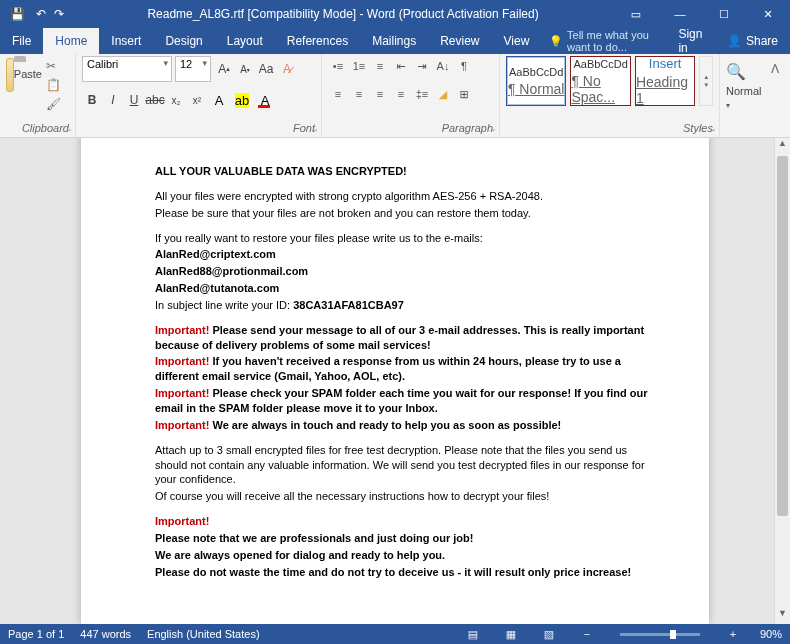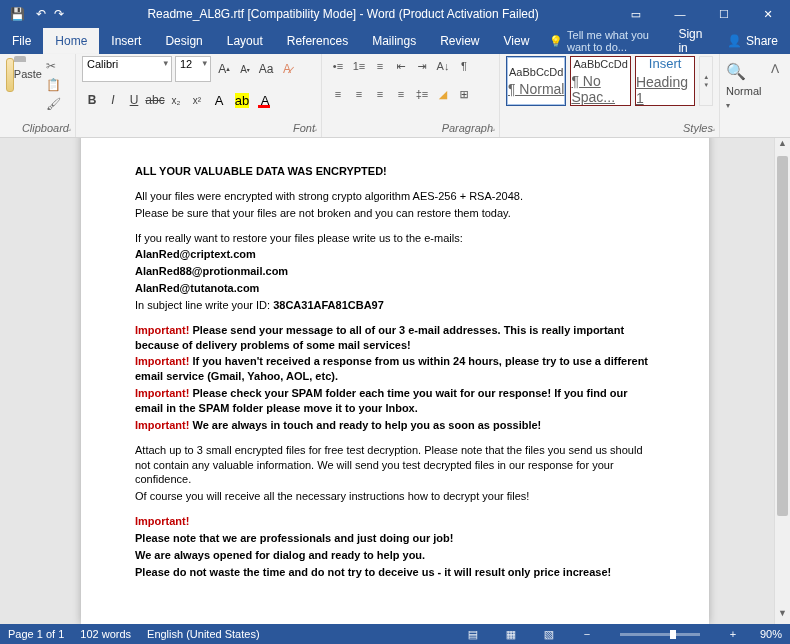--- a/index.html
+++ b/index.html
@@ -58,21 +58,21 @@
 .style-item .samp.h1 { color:#2e74b5; font-size:13px; }
 .style-item .nm { font-size: 14px; color:#666; margin-top:3px;text-decoration:underline; }
 .style-more { width:14px; height:50px; border:1px solid #e0e0e0; display:flex; flex-direction:column; justify-content:space-around; align-items:center; font-size:7px; color:#666; }
 
 .editing-body { display:flex; flex-direction:column; align-items:center; padding-top:6px; }
 .find-icon { font-size:16px; color:#555; }
 .editing-body .txt { font-size:11px; color:#444; }
 .collapse { position:absolute; right:4px; top:4px; width:22px; height:22px; font-size:12px; color:#666; display:flex; align-items:center; justify-content:center; cursor:pointer; }
 
 .doc-area { position:absolute; top:138px; bottom:20px; left:0; right:0; background:#e6e6e6; overflow:hidden; display:flex; justify-content:center; }
-.page { width: 628px; background:#fff; box-shadow:0 0 8px rgba(0,0,0,0.25); margin-top:-6px; padding: 32px 54px 20px 54px; font-family: Calibri, sans-serif; font-size: 11px; color:#000; line-height:1.35; }
+.page { width: 628px; background:#fff; box-shadow:0 0 8px rgba(0,0,0,0.25); margin-top:-6px; padding: 32px 54px 20px 74px; font-family: Calibri, sans-serif; font-size: 11px; color:#000; line-height:1.35; }
 .page p { margin-bottom: 2px; }
 .page .sp { margin-bottom: 10px; }
 .page .b { font-weight:bold; }
 .page .imp { color:#c00000; font-weight:bold; }
 .page h3 { font-size: 11px; font-weight:bold; margin-bottom: 10px; }
 
 .scrollbar { position:absolute; right:0; top:138px; bottom:20px; width:16px; background:#f0f0f0; border-left:1px solid #ddd; }
 .scrollbar .thumb { position:absolute; left:2px; right:2px; top:18px; height:360px; background:#c2c2c2; border-radius:2px; }
 .scrollbar .arr { position:absolute; left:0; right:0; height:16px; text-align:center; font-size:9px; color:#666; }
 .scrollbar .arr.up { top:0; }
@@ -248,21 +248,21 @@
 </div>
 
 <div class="scrollbar">
   <div class="arr up">▲</div>
   <div class="thumb"></div>
   <div class="arr dn">▼</div>
 </div>
 
 <div class="statusbar">
   <div>Page 1 of 1</div>
-  <div>102 words</div>
+  <div>447 words</div>
   <div>English (United States)</div>
   <div class="spacer"></div>
   <div class="vbtn">▤</div>
   <div class="vbtn">▦</div>
   <div class="vbtn">▧</div>
   <div class="vbtn">−</div>
   <div class="zoom-slider">
       <div class="kn"></div>
     </div>
   <div class="vbtn">+</div>

